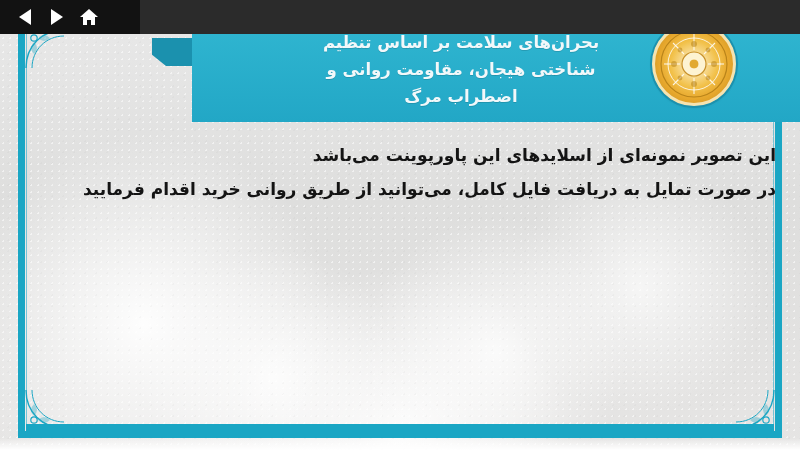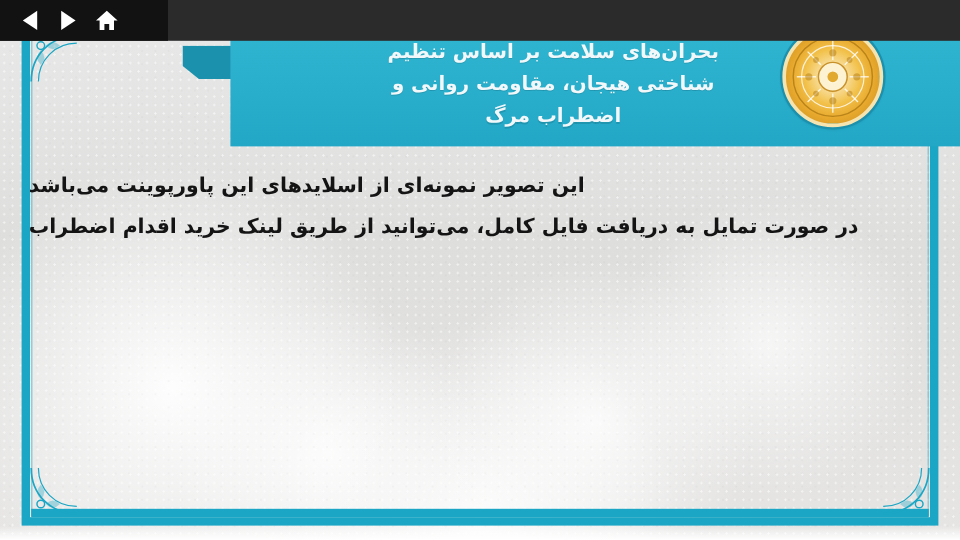--- a/index.html
+++ b/index.html
@@ -180,25 +180,25 @@
     box-shadow: 0 0 0 2px #1b91ae, 0 1px 3px rgba(0,0,0,0.25);
     z-index: 32;
     overflow: hidden;
   }
   #medallion svg { display: block; }
 
   
   #body-text {
     position: absolute;
     top: 138px;
-    left: 24px;
+    left: 56px;
     width: 720px;
     z-index: 20;
     direction: rtl;
-    text-align: left;
+    text-align: right;
     color: #1a1a1a;
   }
   .bodyline {
     font-size: 17px;
     line-height: 34px;
     font-weight: bold;
     color: #141414;
     font-family: "DejaVu Sans", sans-serif;
   }
 
@@ -304,21 +304,21 @@
             <circle cx="14" cy="14" r="2.4"></circle>
           <circle cx="-14" cy="14" r="2.4"></circle>
             <circle cx="14" cy="-14" r="2.4"></circle>
         </g>
       </g>
     </svg>
   </div>
 
   <div id="body-text">
     <div class="bodyline">این تصویر نمونه‌ای از اسلایدهای این پاورپوینت می‌باشد</div>
-    <div class="bodyline">در صورت تمایل به دریافت فایل کامل، می‌توانید از طریق لینک خرید اقدام اضطراب</div>
+    <div class="bodyline">در صورت تمایل به دریافت فایل کامل، می‌توانید از طریق روانی خرید اقدام فرمایید</div>
   </div>
 
   <div id="bottom-shadow"></div>
 
   <div id="topbar">
     <div id="navbox">
       <div class="navbtn">
         <span class="tri-left"></span>
       </div>
       <div class="navbtn">

